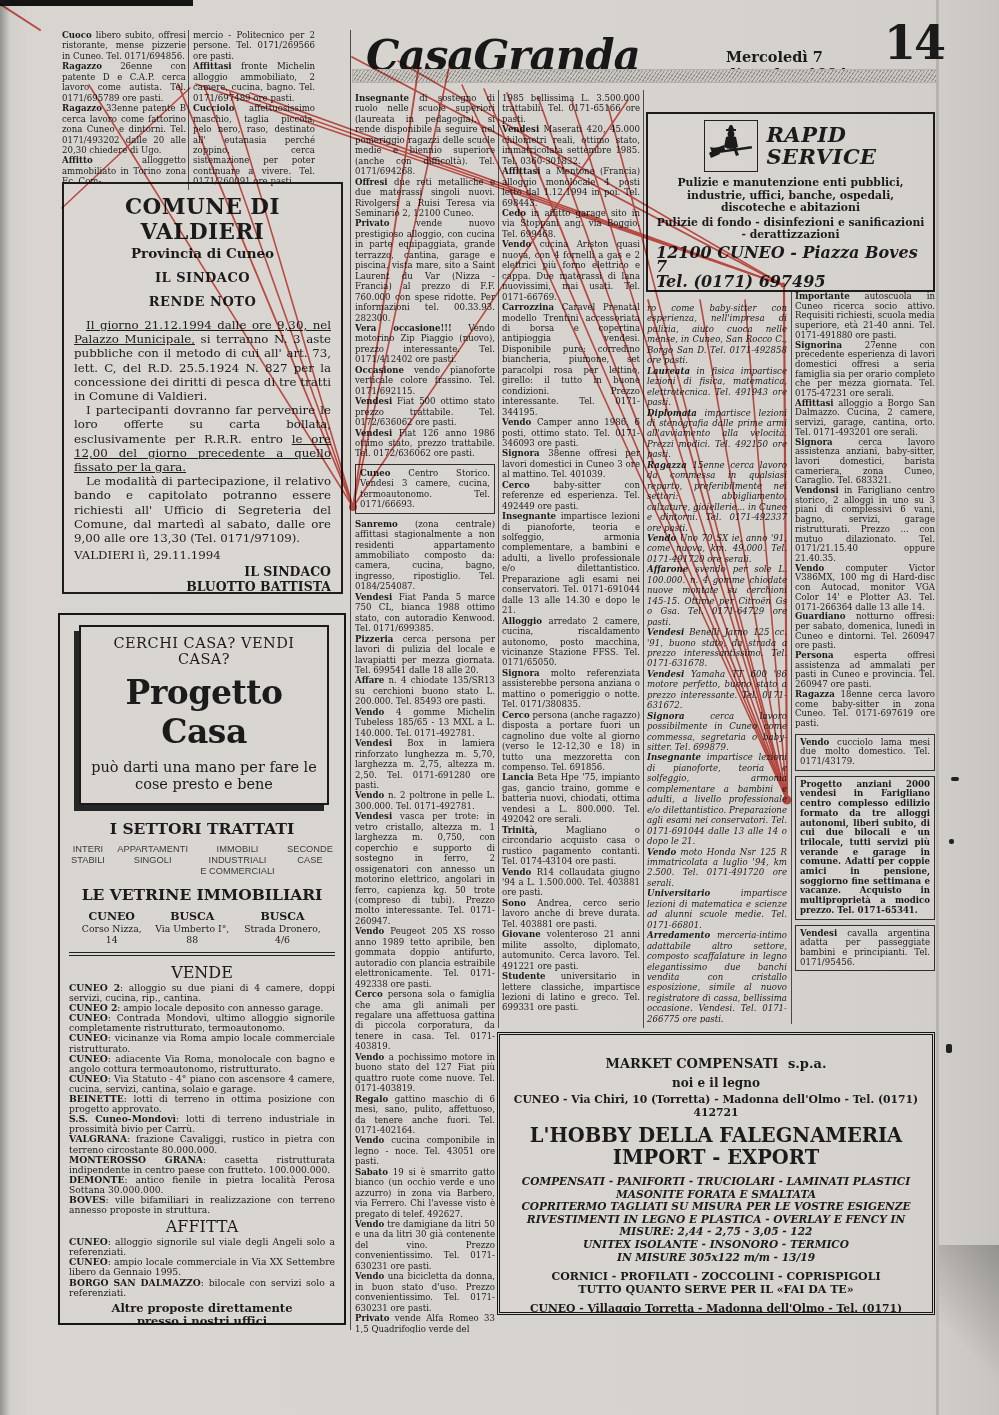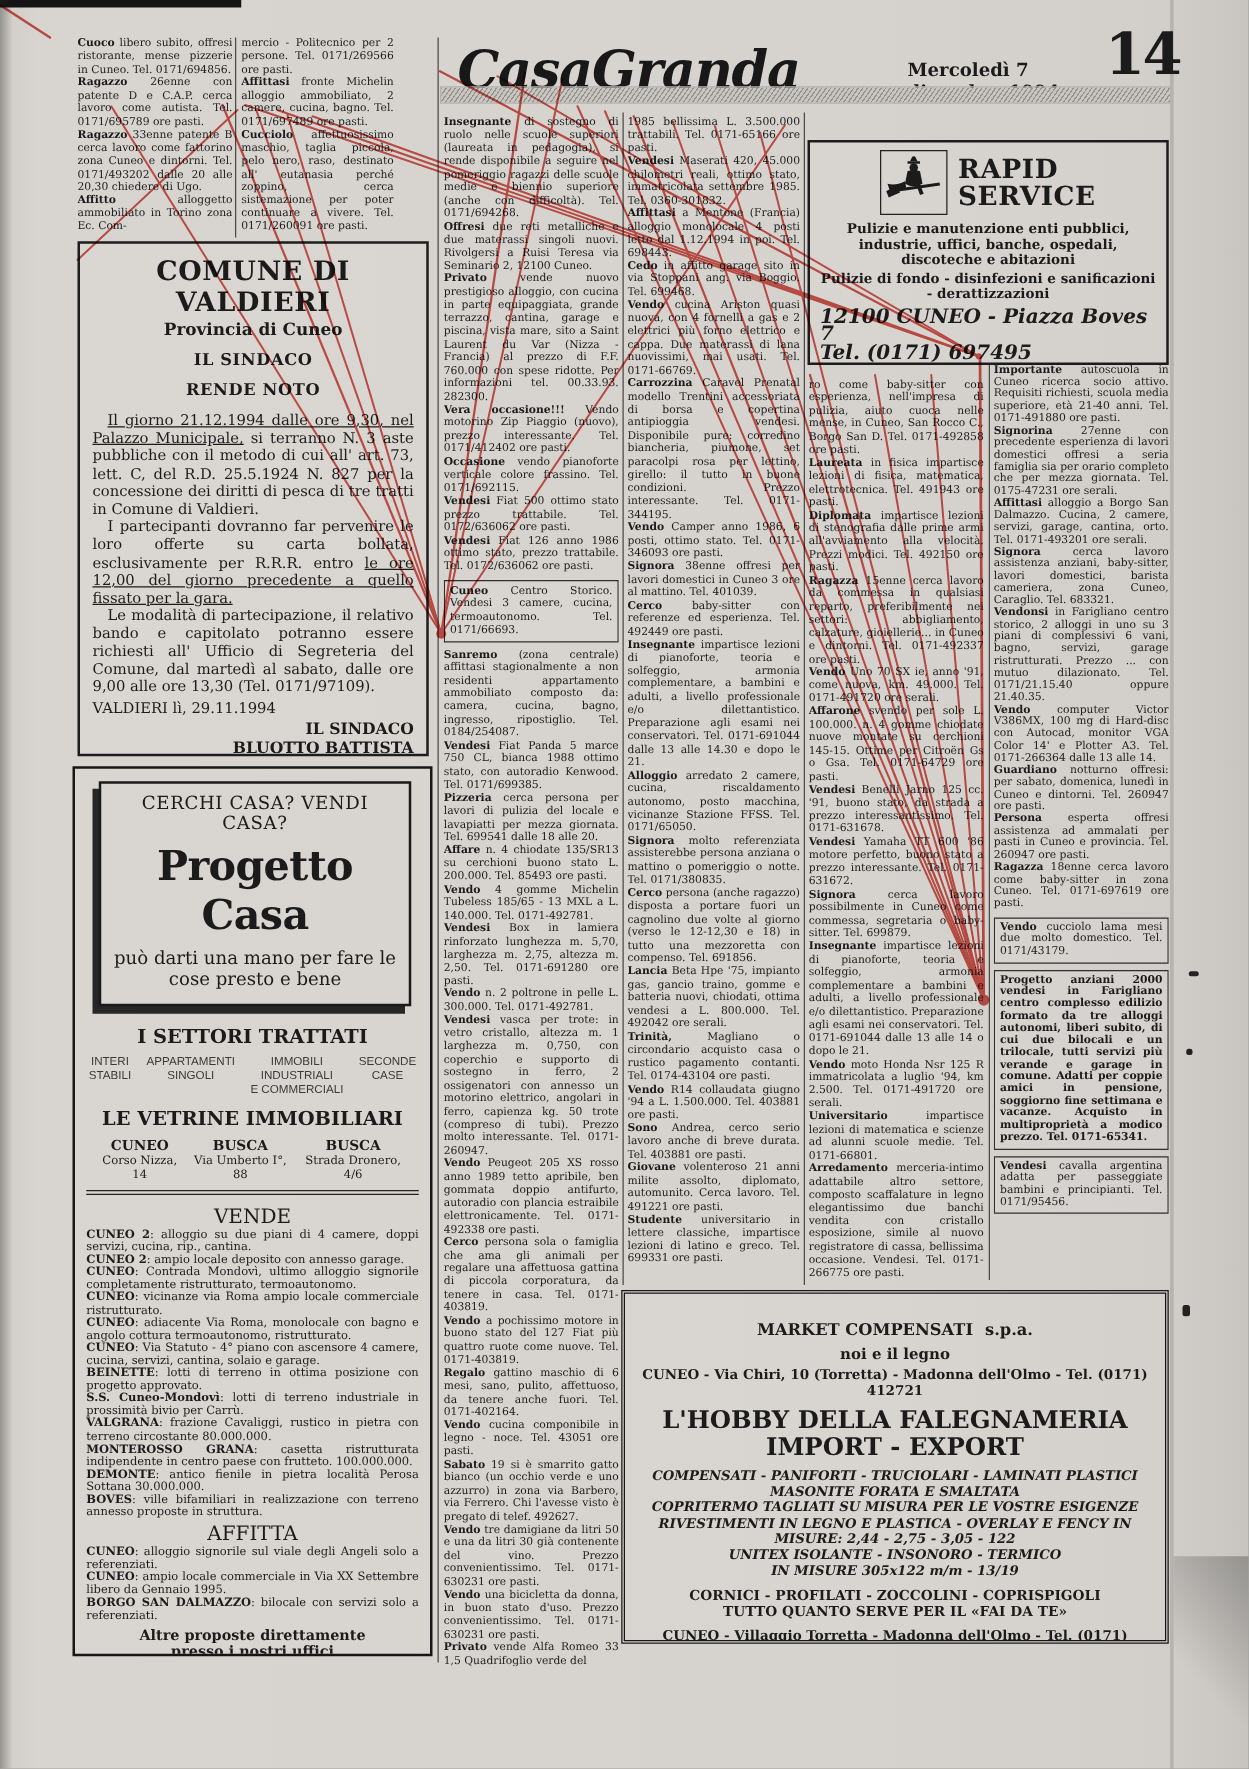--- a/index.html
+++ b/index.html
@@ -26,21 +26,21 @@
   
   .col{position:absolute;overflow:hidden;font-size:8.6px;line-height:10.45px;text-align:justify;}
   .col .ad{margin:0;}
   .col .ad b{font-weight:bold;}
   .adbox{border:1px solid #2e2e2e;padding:3px 4px;margin:5px 0;background:rgba(255,255,255,.06);}
   .adbox .ad{margin:0;}
   .adbox.bold{font-weight:bold;}
   .tight{line-height:9.7px;}
 
   
-  .comune{position:absolute;left:62px;top:193px;width:281px;height:412px;border:2px solid #1d1d1d;
+  .comune{position:absolute;left:62px;top:182px;width:281px;height:412px;border:2px solid #1d1d1d;
           padding:8px 10px;box-sizing:border-box;overflow:hidden;background:rgba(255,255,255,.05);}
   .comune h1{margin:2px 0 0;text-align:center;font-size:21.5px;letter-spacing:.5px;}
   .comune h2{margin:1px 0 8px;text-align:center;font-size:13.5px;font-weight:bold;}
   .comune .cap{margin:9px 0;text-align:center;font-size:13px;font-weight:bold;letter-spacing:.5px;}
   .comune p{margin:0;font-size:11.8px;line-height:14.2px;text-align:justify;}
   .comune p.ind{text-indent:12px;}
   .comune .u{text-decoration:underline;}
   .comune .sig{text-align:right;font-weight:bold;font-size:12.5px;line-height:15px;margin-top:2px;}
   .comune .pd{font-size:11.8px;margin-top:3px;}
 
@@ -58,21 +58,21 @@
   .vetrine .addr{font-size:9.3px;}
   .dblrule{border-top:1px solid #222;border-bottom:1px solid #222;height:2px;margin:7px 0;}
   .props{font-size:9.2px;line-height:10.1px;text-align:justify;}
   .props .ad{margin:0;}
   .listhead{text-align:center;font-weight:normal;font-size:16px;margin:2px 0 1px;}
   .more{text-align:center;font-weight:bold;font-size:11.5px;line-height:13.5px;margin:4px 0 2px;}
 
   
   .rapid{position:absolute;left:646px;top:112px;width:289px;height:180px;border:2px solid #1c1c1c;
          box-sizing:border-box;padding:6px 8px;overflow:hidden;background:rgba(255,255,255,.05);}
-  .rapid .toprow{display:flex;justify-content:center;align-items:center;gap:8px;margin-bottom:5px;}
+  .rapid .toprow{display:flex;justify-content:center;align-items:center;gap:8px;margin-bottom:5px;font-style:italic;}
   .logobox{width:52px;height:50px;border:1px solid #222;display:flex;align-items:center;justify-content:center;}
   .rapid .names{font-weight:bold;font-size:21px;line-height:22px;letter-spacing:.5px;}
   .rapid .l1{font-weight:bold;font-size:10.8px;line-height:12.5px;text-align:center;margin:2px 0;}
   .rapid .addr{font-style:italic;font-weight:bold;font-size:16px;text-align:left;line-height:14.5px;margin-top:4px;}
 
   
   .market{position:absolute;left:497px;top:1032px;width:438px;height:283px;border:3px double #161616;
           box-sizing:border-box;padding:6px 10px;overflow:hidden;text-align:center;background:rgba(255,255,255,.05);}
   .market .mname{font-weight:bold;font-size:29px;letter-spacing:-.5px;}
   .market .mname span{font-size:13px;letter-spacing:0;}
@@ -164,21 +164,21 @@
       <p class="ad"><b>Alloggio</b> arredato 2 camere, cucina, riscaldamento autonomo, posto macchina, vicinanze Stazione FFSS. Tel. 0171/65050.</p>
       <p class="ad"><b>Signora</b> molto referenziata assisterebbe persona anziana o mattino o pomeriggio o notte. Tel. 0171/380835.</p>
       <p class="ad"><b>Cerco</b> persona (anche ragazzo) disposta a portare fuori un cagnolino due volte al giorno (verso le 12-12,30 e 18) in tutto una mezzoretta con compenso. Tel. 691856.</p>
       <p class="ad"><b>Lancia</b> Beta Hpe '75, impianto gas, gancio traino, gomme e batteria nuovi, chiodati, ottima vendesi a L. 800.000. Tel. 492042 ore serali.</p>
       <p class="ad"><b>Trinità,</b> Magliano o circondario acquisto casa o rustico pagamento contanti. Tel. 0174-43104 ore pasti.</p>
       <p class="ad"><b>Vendo</b> R14 collaudata giugno '94 a L. 1.500.000. Tel. 403881 ore pasti.</p>
       <p class="ad"><b>Sono</b> Andrea, cerco serio lavoro anche di breve durata. Tel. 403881 ore pasti.</p>
       <p class="ad"><b>Giovane</b> volenteroso 21 anni milite assolto, diplomato, automunito. Cerca lavoro. Tel. 491221 ore pasti.</p>
       <p class="ad"><b>Studente</b> universitario in lettere classiche, impartisce lezioni di latino e greco. Tel. 699331 ore pasti.</p>
     </div>
-  <div class="col" style="left:647px;top:303px;width:140px;height:720px;">
+  <div class="col" style="left:647px;top:303px;width:140px;height:720px;font-style:italic;">
       <p class="ad">ro come baby-sitter con esperienza, nell'impresa di pulizia, aiuto cuoca nelle mense, in Cuneo, San Rocco C., Borgo San D. Tel. 0171-492858 ore pasti.</p>
       <p class="ad"><b>Laureata</b> in fisica impartisce lezioni di fisica, matematica, elettrotecnica. Tel. 491943 ore pasti.</p>
       <p class="ad"><b>Diplomata</b> impartisce lezioni di stenografia dalle prime armi all'avviamento alla velocità. Prezzi modici. Tel. 492150 ore pasti.</p>
       <p class="ad"><b>Ragazza</b> 15enne cerca lavoro da commessa in qualsiasi reparto, preferibilmente nei settori: abbigliamento, calzature, gioiellerie... in Cuneo e dintorni. Tel. 0171-492337 ore pasti.</p>
       <p class="ad"><b>Vendo</b> Uno 70 SX ie, anno '91, come nuova, km. 49.000. Tel. 0171-491720 ore serali.</p>
       <p class="ad"><b>Affarone</b> svendo per sole L. 100.000. n. 4 gomme chiodate nuove montate su cerchioni 145-15. Ottime per Citroën Gs o Gsa. Tel. 0171-64729 ore pasti.</p>
       <p class="ad"><b>Vendesi</b> Benelli Jarno 125 cc. '91, buono stato, da strada a prezzo interessantissimo. Tel. 0171-631678.</p>
       <p class="ad"><b>Vendesi</b> Yamaha TT 600 '86 motore perfetto, buono stato a prezzo interessante. Tel. 0171-631672.</p>
       <p class="ad"><b>Signora</b> cerca lavoro possibilmente in Cuneo come commessa, segretaria o baby-sitter. Tel. 699879.</p>
       <p class="ad"><b>Insegnante</b> impartisce lezioni di pianoforte, teoria e solfeggio, armonia complementare a bambini e adulti, a livello professionale e/o dilettantistico. Preparazione agli esami nei conservatori. Tel. 0171-691044 dalle 13 alle 14 o dopo le 21.</p>

